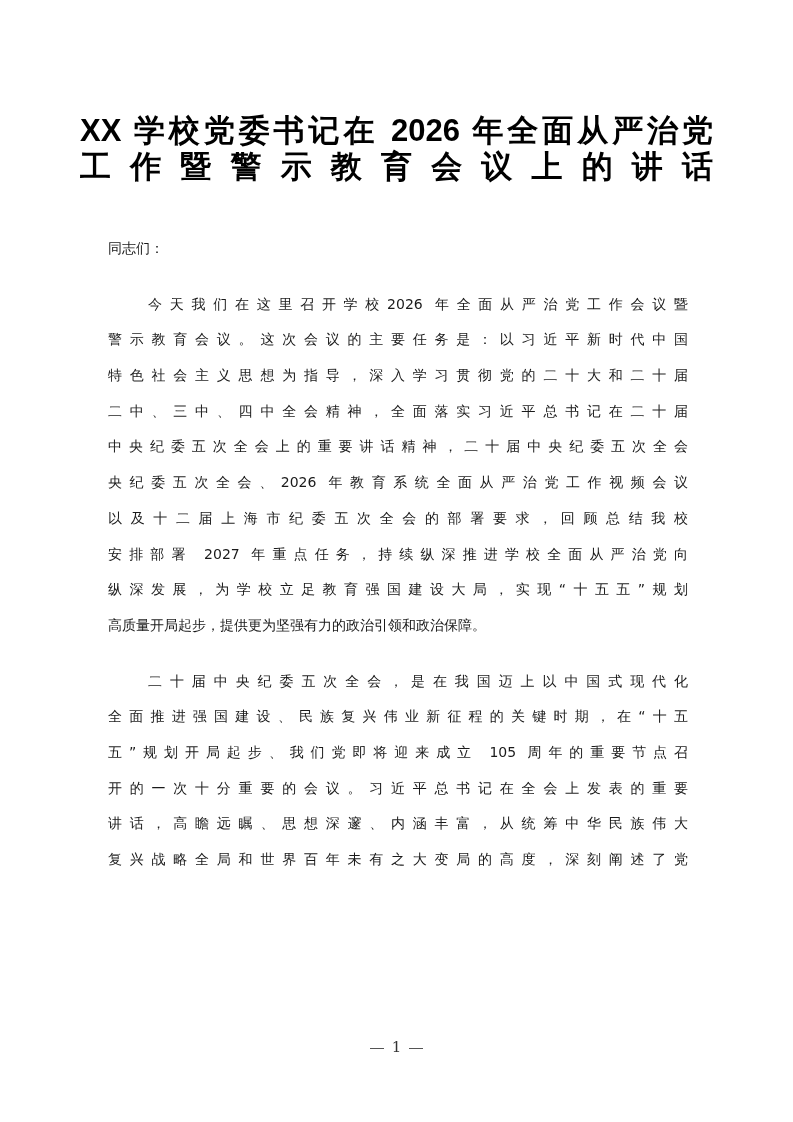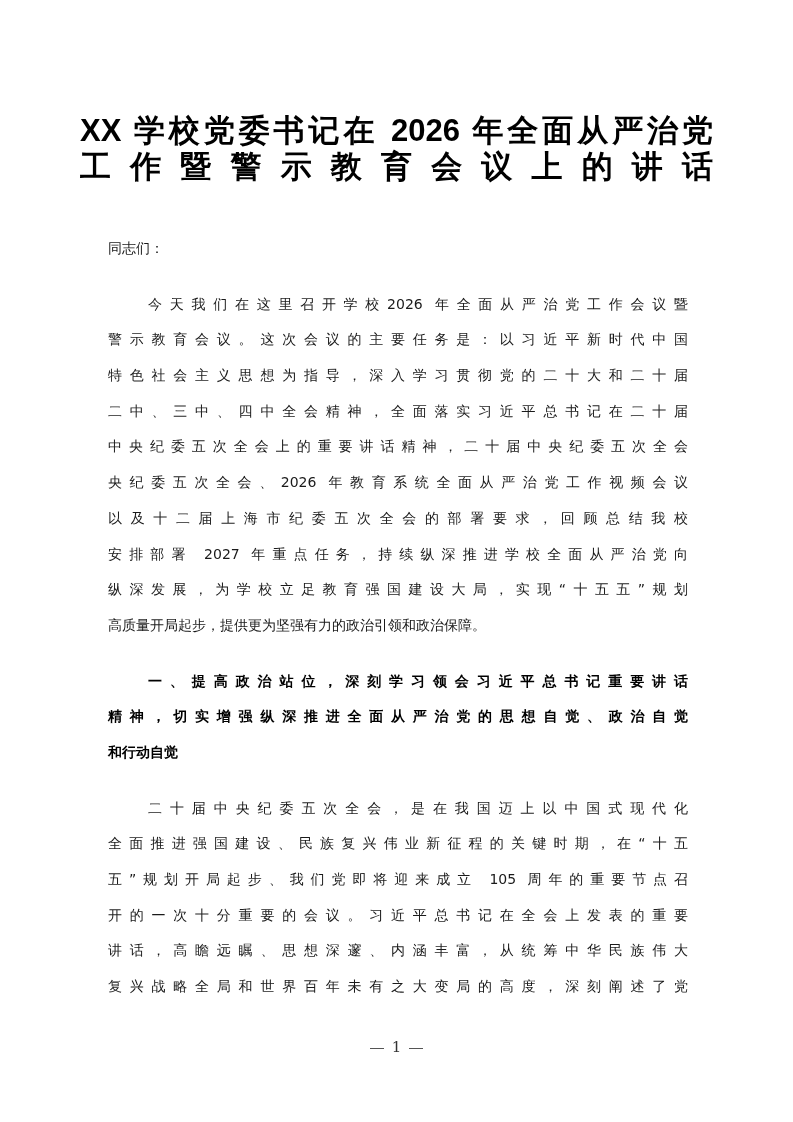--- a/index.html
+++ b/index.html
@@ -95,25 +95,20 @@
       <span class="line">特色社会主义思想为指导，深入学习贯彻党的二十大和二十届</span>
       <span class="line">二中、三中、四中全会精神，全面落实习近平总书记在二十届</span>
       <span class="line">中央纪委五次全会上的重要讲话精神，二十届中央纪委五次全会</span>
       <span class="line">央纪委五次全会、2026 年教育系统全面从严治党工作视频会议</span>
       <span class="line">以及十二届上海市纪委五次全会的部署要求，回顾总结我校</span>
       <span class="line">安排部署 2027 年重点任务，持续纵深推进学校全面从严治党向</span>
       <span class="line">纵深发展，为学校立足教育强国建设大局，实现“十五五”规划</span>
       <span class="line last">高质量开局起步，提供更为坚强有力的政治引领和政治保障。</span>
     </div>
 
-    <div>
-      <span class="line indent heading">一、提高政治站位，深刻学习领会习近平总书记重要讲话</span>
-      <span class="line heading">精神，切实增强纵深推进全面从严治党的思想自觉、政治自觉</span>
-      <span class="line heading last">和行动自觉</span>
-    </div>
 
     <div>
       <span class="line indent">二十届中央纪委五次全会，是在我国迈上以中国式现代化</span>
       <span class="line">全面推进强国建设、民族复兴伟业新征程的关键时期，在“十五</span>
       <span class="line">五”规划开局起步、我们党即将迎来成立 105 周年的重要节点召</span>
       <span class="line">开的一次十分重要的会议。习近平总书记在全会上发表的重要</span>
       <span class="line">讲话，高瞻远瞩、思想深邃、内涵丰富，从统筹中华民族伟大</span>
       <span class="line">复兴战略全局和世界百年未有之大变局的高度，深刻阐述了党</span>
     </div>
   </div>

